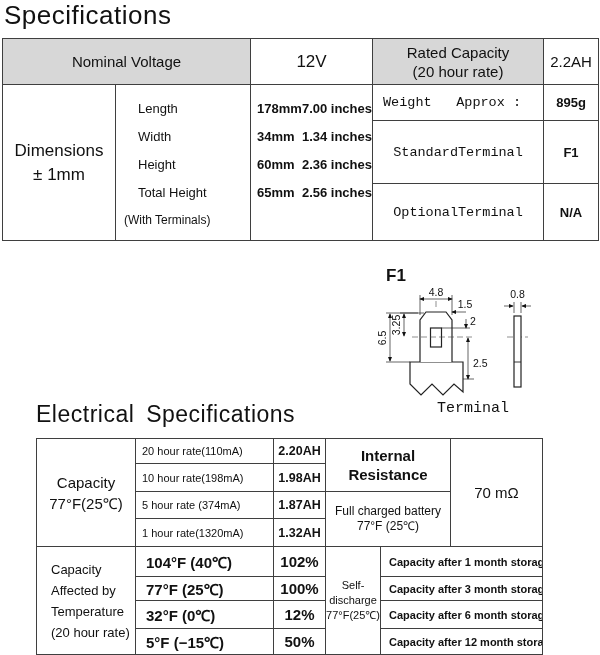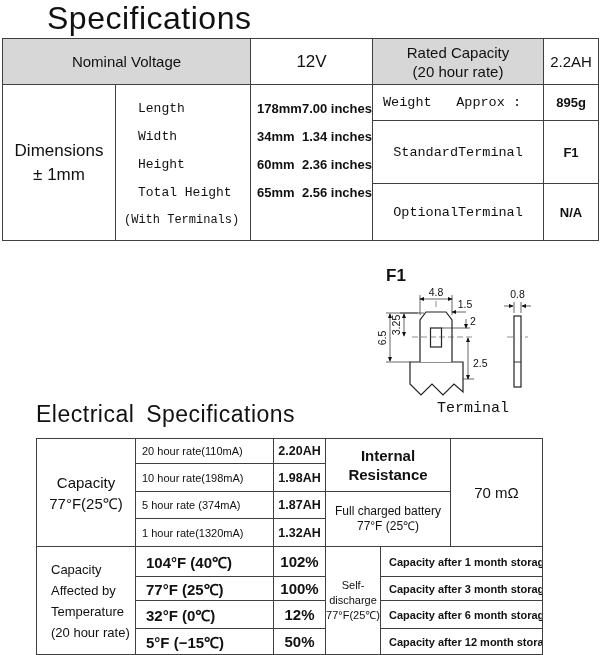--- a/index.html
+++ b/index.html
@@ -1,34 +1,34 @@
 <!DOCTYPE html>
 <html><head>
 <meta charset="utf-8">
 <style>
   html,body{margin:0;padding:0;background:#fff;}
   .page{position:relative;width:600px;height:655px;background:#ffffff;overflow:hidden;
         font-family:"Liberation Sans",sans-serif;color:#111;}
 
-  .title{position:absolute;left:4px;top:0px;font-size:32px;letter-spacing:0.5px;margin-left:43px;}
+  .title{position:absolute;left:4px;top:0px;font-size:26px;letter-spacing:0.5px;}
 
   table{border-collapse:collapse;table-layout:fixed;position:absolute;}
   td{border:1px solid #3f3f3f;padding:0;vertical-align:middle;overflow:hidden;}
   .gray{background:#d7d7d7;}
 
   
   .t1{left:2px;top:38px;width:596px;}
   .hdr{font-size:15px;text-align:center;}
   .hdr2{font-size:15px;text-align:center;line-height:19px;}
   .v12{font-size:17px;text-align:center;}
   .v22{font-size:15px;text-align:center;}
   .dimlbl{font-size:17px;text-align:center;line-height:24px;}
   .stack{padding-top:9px;}
   .stack .row{height:28px;display:flex;align-items:center;padding-left:22px;
-              font-family:Liberation Mono, monospace;font-size:13px;white-space:nowrap;}
+              font-family:Liberation Sans, sans-serif;font-size:13px;white-space:nowrap;}
   .stack .row.small{padding-left:8px;font-size:12px;}
   .vstack{padding-top:9px;}
   .vstack .vrow{height:28px;display:flex;align-items:center;padding-left:6px;
                 font-size:13px;font-weight:bold;white-space:nowrap;}
   .vstack .mm{display:inline-block;width:47px;}
   .wcell{display:flex;justify-content:space-between;padding:0 22px 0 10px;
          font-family:Liberation Mono, monospace;font-size:13.5px;}
   .tcell{display:flex;flex-direction:row;justify-content:center;align-items:center;
          font-family:"Liberation Mono",monospace;font-size:13.5px;line-height:27px;}
   .sv{font-size:13px;text-align:center;font-weight:bold;}

